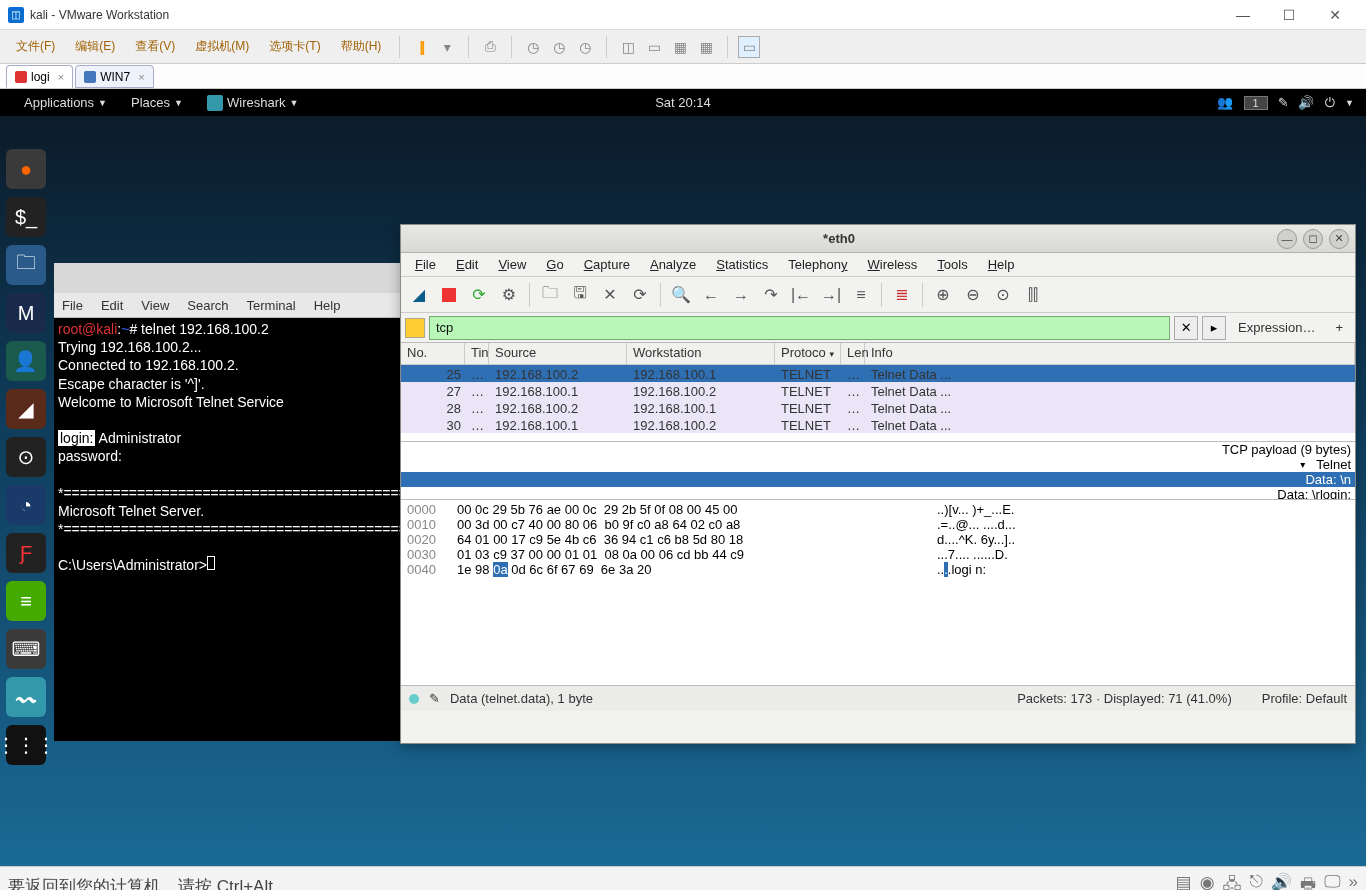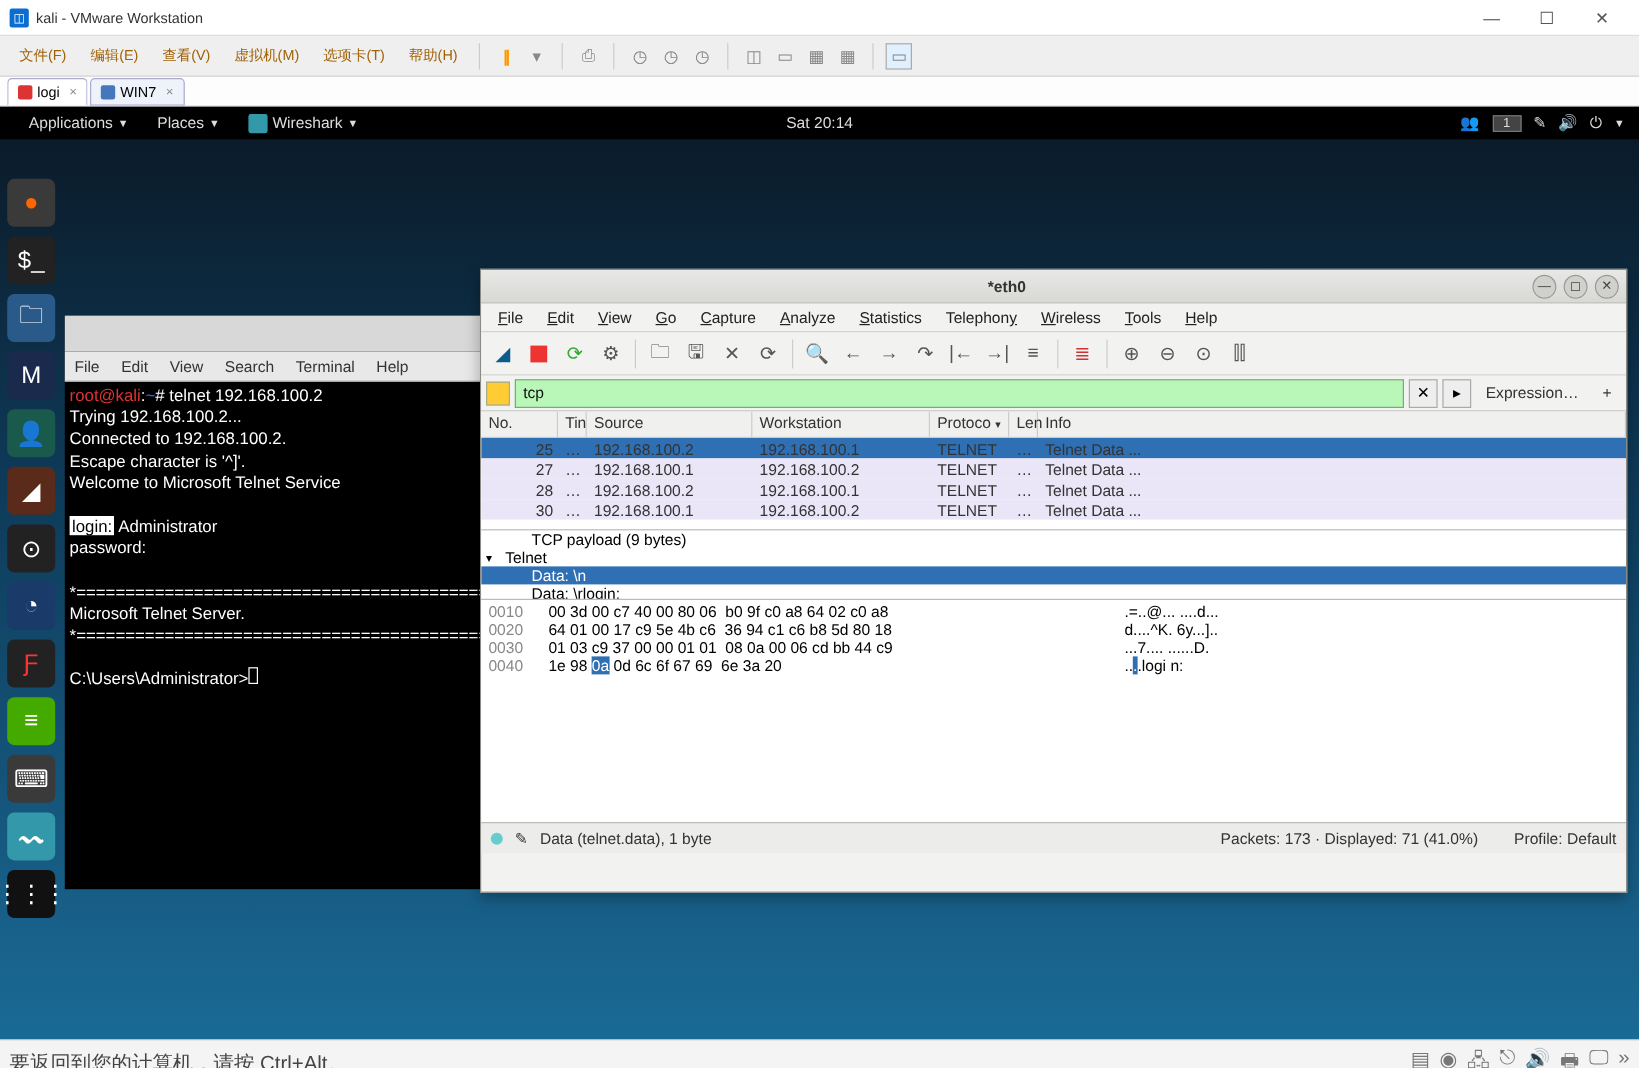--- a/index.html
+++ b/index.html
@@ -81,21 +81,21 @@
 .ws-pl-header { height:22px; background:#f0f0ee; border-bottom:1px solid #ccc; display:flex;}
 .ws-pl-col { padding:2px 6px; border-right:1px solid #ccc; color:#333; font-family:Arial,sans-serif;}
 .c-no{width:64px;} .c-time{width:24px;} .c-src{width:138px;} .c-dst{width:148px;} .c-proto{width:66px;} .c-len{width:24px;} .c-info{flex:1;}
 .ws-pl-row { height:17px; display:flex; background:#eae6f7; color:#111;}
 .ws-pl-row.sel { background:#2f6fb3; color:#fff;}
 .ws-pl-row .ws-pl-col{border:none;}
 .ws-pl-row .c-no{text-align:right;padding-right:4px;}
 
 
 .ws-tree { height:58px; background:#fff; border-top:1px solid #bbb; font-family:"DejaVu Sans Mono",Consolas,monospace; font-size:13px; overflow:hidden;}
-.ws-tree-row { padding:0 4px; display:flex; align-items:center; gap:4px;}
+.ws-tree-row { padding:0 4px; display:flex; align-items:center; gap:4px;justify-content:flex-end;}
 .ws-tree-row.indent1{padding-left:42px;}
 .ws-tree-row.sel{background:#2f6fb3;color:#fff;}
 .tree-toggle{font-size:10px;width:12px;}
 
 
 .ws-hex { flex:1; background:#fff; border-top:1px solid #bbb; font-family:"DejaVu Sans Mono",Consolas,monospace; font-size:13px; padding:2px 6px; height:186px;}
 .ws-hex-row { display:flex; white-space:pre;}
 .hex-off{color:#888;width:50px;}
 .hex-bytes{width:460px;}
 .hex-ascii{padding-left:20px;}
@@ -361,20 +361,21 @@
         </div>
         <div class="ws-tree-row indent1 sel">
           <span>Data: \n</span>
         </div>
         <div class="ws-tree-row indent1">
           <span>Data: \rlogin:</span>
         </div>
       </div>
 
     <div class="ws-hex" id="hex-rows">
+        <div class="ws-hex-row"><span class="hex-off">0000</span><span class="hex-bytes">00 0c 29 5b 76 ae 00 0c  29 2b 5f 0f 08 00 45 00</span><span class="hex-ascii">..)[v... )+_...E.</span></div>
         <div class="ws-hex-row"><span class="hex-off">0010</span><span class="hex-bytes">00 3d 00 c7 40 00 80 06  b0 9f c0 a8 64 02 c0 a8</span><span class="hex-ascii">.=..@... ....d...</span></div>
         <div class="ws-hex-row"><span class="hex-off">0020</span><span class="hex-bytes">64 01 00 17 c9 5e 4b c6  36 94 c1 c6 b8 5d 80 18</span><span class="hex-ascii">d....^K. 6y...]..</span></div>
         <div class="ws-hex-row"><span class="hex-off">0030</span><span class="hex-bytes">01 03 c9 37 00 00 01 01  08 0a 00 06 cd bb 44 c9</span><span class="hex-ascii">...7.... ......D.</span></div>
         <div class="ws-hex-row"><span class="hex-off">0040</span><span class="hex-bytes">1e 98 <span class="hl-byte">0a</span> 0d 6c 6f 67 69  6e 3a 20</span><span class="hex-ascii">..<span class="hl-byte">.</span>.logi n:</span></div>
       </div>
 
     <div class="ws-status">
       <span class="dot"></span>
       <span>✎</span>
       <span>Data (telnet.data), 1 byte</span>

